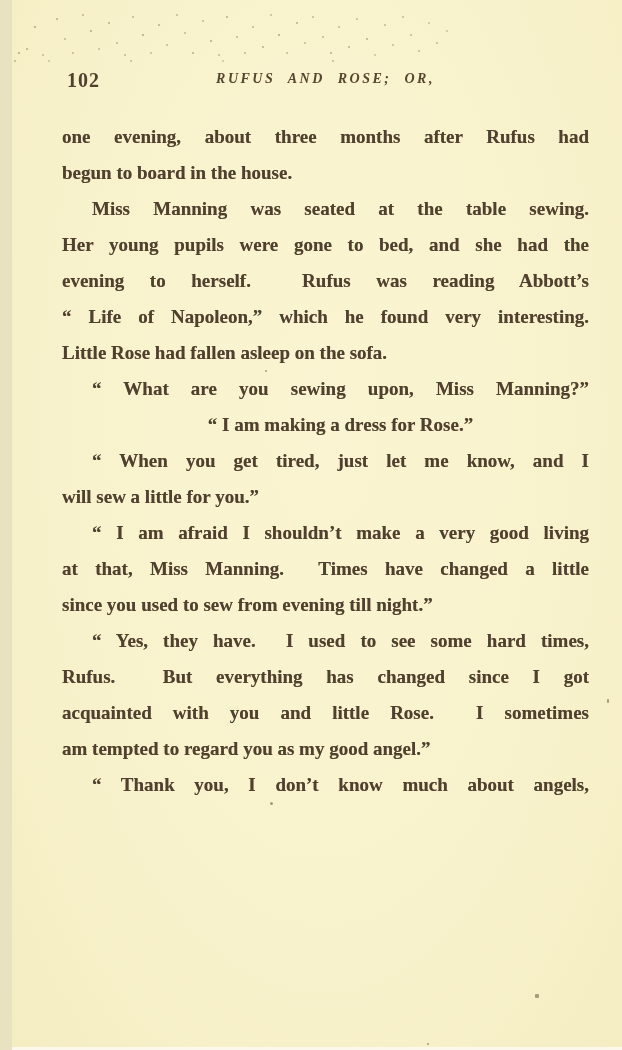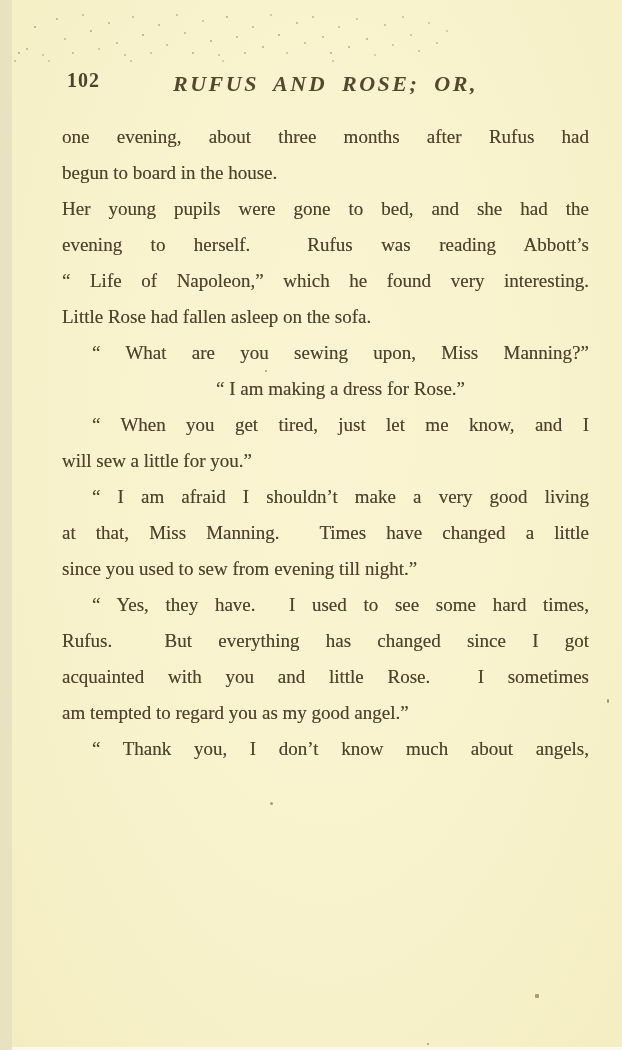--- a/index.html
+++ b/index.html
@@ -33,25 +33,25 @@
       344px 10px 0 0 rgba(160,150,115,.45), 354px 30px 0 0 rgba(150,140,105,.5), 362px 46px 0 0 rgba(160,150,115,.4),
       372px 16px 0 0 rgba(150,140,105,.45), 380px 36px 0 0 rgba(160,150,115,.45), 390px 8px 0 0 rgba(150,140,105,.4),
       398px 26px 0 0 rgba(160,150,115,.45), 406px 42px 0 0 rgba(150,140,105,.4), 416px 14px 0 0 rgba(160,150,115,.4),
       424px 34px 0 0 rgba(150,140,105,.4), 434px 22px 0 0 rgba(160,150,115,.4), 2px 52px 0 0 rgba(150,140,105,.45),
       36px 52px 0 0 rgba(160,150,115,.4), 118px 52px 0 0 rgba(150,140,105,.4), 210px 52px 0 0 rgba(160,150,115,.4),
       320px 52px 0 0 rgba(150,140,105,.4);
   }
   .header-row { position:absolute; top:68px; left:50px; width:527px; height:28px; }
   .page-number { position:absolute; left:5px; top:1px; font-size:20px; font-weight:bold; letter-spacing:1px; color:#4f4130; }
   .running-header { position:absolute; left:0; right:0; top:3px; text-align:center; font-style:italic; font-weight:bold;
-    font-size:22px; letter-spacing:2.5px; word-spacing:7px; color:#55462f; }
+    font-size:14px; letter-spacing:2.5px; word-spacing:7px; color:#55462f; }
   .text-block { position:absolute; top:119px; left:50px; width:527px; font-size:19px; line-height:36px;
     text-shadow:0 0 0.5px rgba(80,65,46,.55); }
   .para { margin:0; padding:0; }
-  .line { height:36px; overflow:hidden; }
+  .line { height:36px; overflow:hidden;font-weight:bold; }
   .just { text-align:justify; text-align-last:justify; }
   .indent { padding-left:30px;text-align:center; }
   .speck { position:absolute; width:3px; height:3px; border-radius:50%; background:rgba(130,118,88,.7); }
   .speck.s1 { left:253px; top:370px; width:2px; height:2px; }
   .speck.s2 { left:258px; top:802px; }
   .speck.s3 { left:595px; top:699px; width:2px; height:4px; border-radius:1px; }
   .speck.s4 { left:523px; top:994px; width:4px; height:4px; border-radius:1px; background:rgba(150,134,104,.8); }
   .speck.s5 { left:415px; top:1043px; width:2px; height:2px; }
   .edge-bottom { position:absolute; left:0; bottom:0; width:100%; height:3px; background:#fcf9ec; }
 </style>
@@ -70,20 +70,21 @@
   </div>
 
   <div class="text-block">
 
     <div class="para">
       <div class="line just">one evening, about three months after Rufus had</div>
       <div class="line">begun to board in the house.</div>
     </div>
 
     <div class="para">
+      <div class="line just indent">Miss Manning was seated at the table sewing.</div>
       <div class="line just">Her young pupils were gone to bed, and she had the</div>
       <div class="line just">evening to herself.&nbsp; Rufus was reading Abbott’s</div>
       <div class="line just">“ Life of Napoleon,” which he found very interesting.</div>
       <div class="line">Little Rose had fallen asleep on the sofa.</div>
     </div>
 
     <div class="para">
       <div class="line just indent">“ What are you sewing upon, Miss Manning?”</div>
     </div>
 

